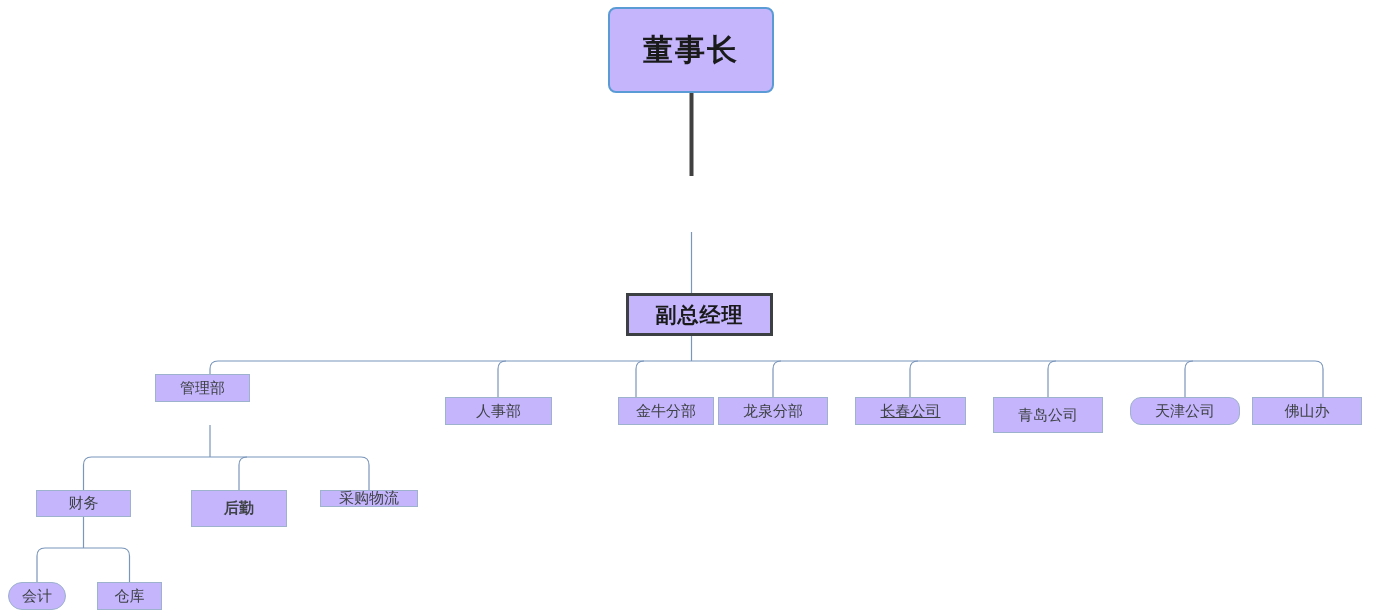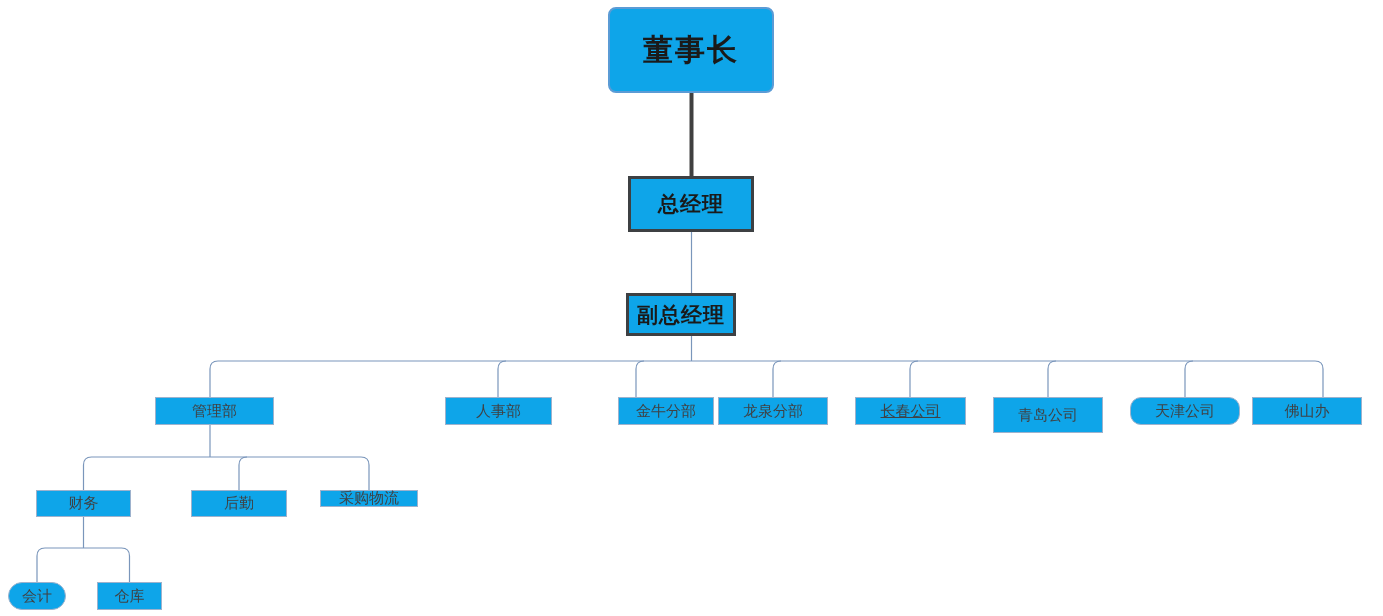--- a/index.html
+++ b/index.html
@@ -9,21 +9,21 @@
     background:var(--background,#fff);
     font-family:"Liberation Sans","DejaVu Sans",sans-serif;
     overflow:hidden;
   }
   .connectors{position:absolute;left:0;top:0;width:1383px;height:616px;}
   .connectors path.light{stroke:var(--connector-light,#7a96bb);stroke-width:1.2;fill:none;}
   .connectors line.dark{stroke:var(--connector-dark,#404040);stroke-width:4;}
   .node{
     position:absolute;
     box-sizing:border-box;
-    background:#0ea5e9;
+    background:#c4b5fd;
     display:flex;align-items:center;justify-content:center;
     white-space:nowrap;
   }
   .node.lv1{
     border:2.5px solid var(--chairman-border,#5b9bd5);
     border-radius:8px;
     font-size:30px;font-weight:bold;color:var(--text-dark,#1a1a1a);
     letter-spacing:2px;
   }
   .node.lv2{
@@ -61,43 +61,42 @@
     <path class="light" d="M210 425 V457"></path>
     <path class="light" d="M83.5 490 V465 Q83.5 457 91.5 457 H361 Q369 457 369 465 V490"></path>
     <path class="light" d="M239 490 V465 Q239 457 247 457"></path>
 
     <path class="light" d="M83.5 517 V548"></path>
     <path class="light" d="M37 582 V556 Q37 548 45 548 H121.5 Q129.5 548 129.5 556 V582"></path>
   </svg>
 
   <div class="node lv1" style="left:608px;top:7px;width:166px;height:86px;">董事长</div>
 
-  <div class="node lv2" style="left:628px;top:176px;width:126px;height:56px;">总经理</div>
 
-  <div class="node lv2" style="left:626px;top:293px;width:110px;height:43px;font-family:Liberation Mono, monospace;">副总经理</div>
+  <div class="node lv2" style="left:626px;top:293px;width:147px;height:43px;font-family:Liberation Mono, monospace;">副总经理</div>
 
-  <div class="node lv4" style="left:155px;top:397px;width:119px;height:28px;">管理部</div>
+  <div class="node lv4" style="left:155px;top:374px;width:95px;height:28px;">管理部</div>
 
   <div class="node lv4" style="left:445px;top:397px;width:107px;height:28px;">人事部</div>
 
   <div class="node lv4" style="left:582px;top:397px;width:96px;height:28px;margin-left:36px;">金牛分部</div>
 
   <div class="node lv4" style="left:718px;top:397px;width:110px;height:28px;">龙泉分部</div>
 
   <div class="node lv4" style="left:855px;top:397px;width:111px;height:28px;text-decoration:underline;">长春公司</div>
 
   <div class="node lv4" style="left:993px;top:397px;width:110px;height:36px;">青岛公司</div>
 
   <div class="node lv4" style="left:1130px;top:397px;width:110px;height:28px;border-radius:11px;">天津公司</div>
 
   <div class="node lv4" style="left:1252px;top:397px;width:110px;height:28px;">佛山办</div>
 
   <div class="node lv4" style="left:36px;top:490px;width:95px;height:27px;">财务</div>
 
-  <div class="node lv4" style="left:191px;top:490px;width:96px;height:27px;">后勤</div>
+  <div class="node lv4" style="left:191px;top:490px;width:96px;height:37px;font-weight:bold;">后勤</div>
 
   <div class="node lv4" style="left:320px;top:490px;width:98px;height:17px;">采购物流</div>
 
   <div class="node lv4" style="left:8px;top:582px;width:58px;height:28px;border-radius:14px;">会计</div>
 
   <div class="node lv4" style="left:97px;top:582px;width:65px;height:28px;">仓库</div>
 
 </div>
 
 </body></html>

